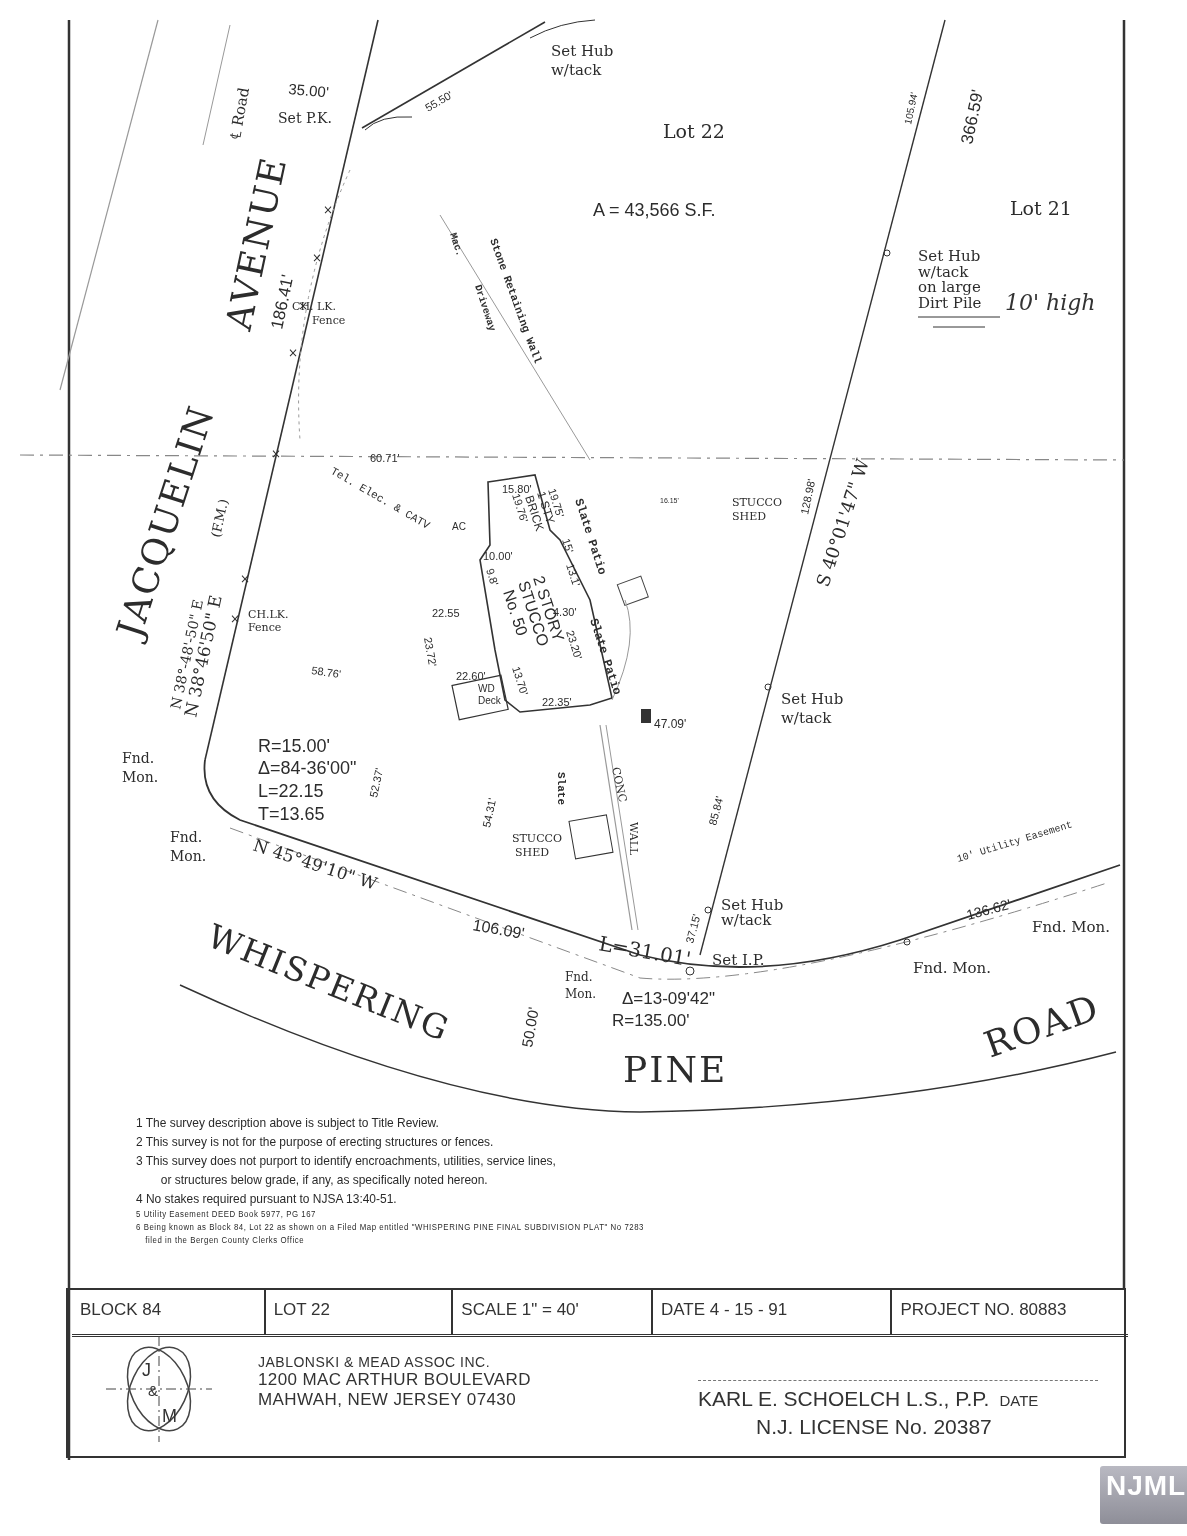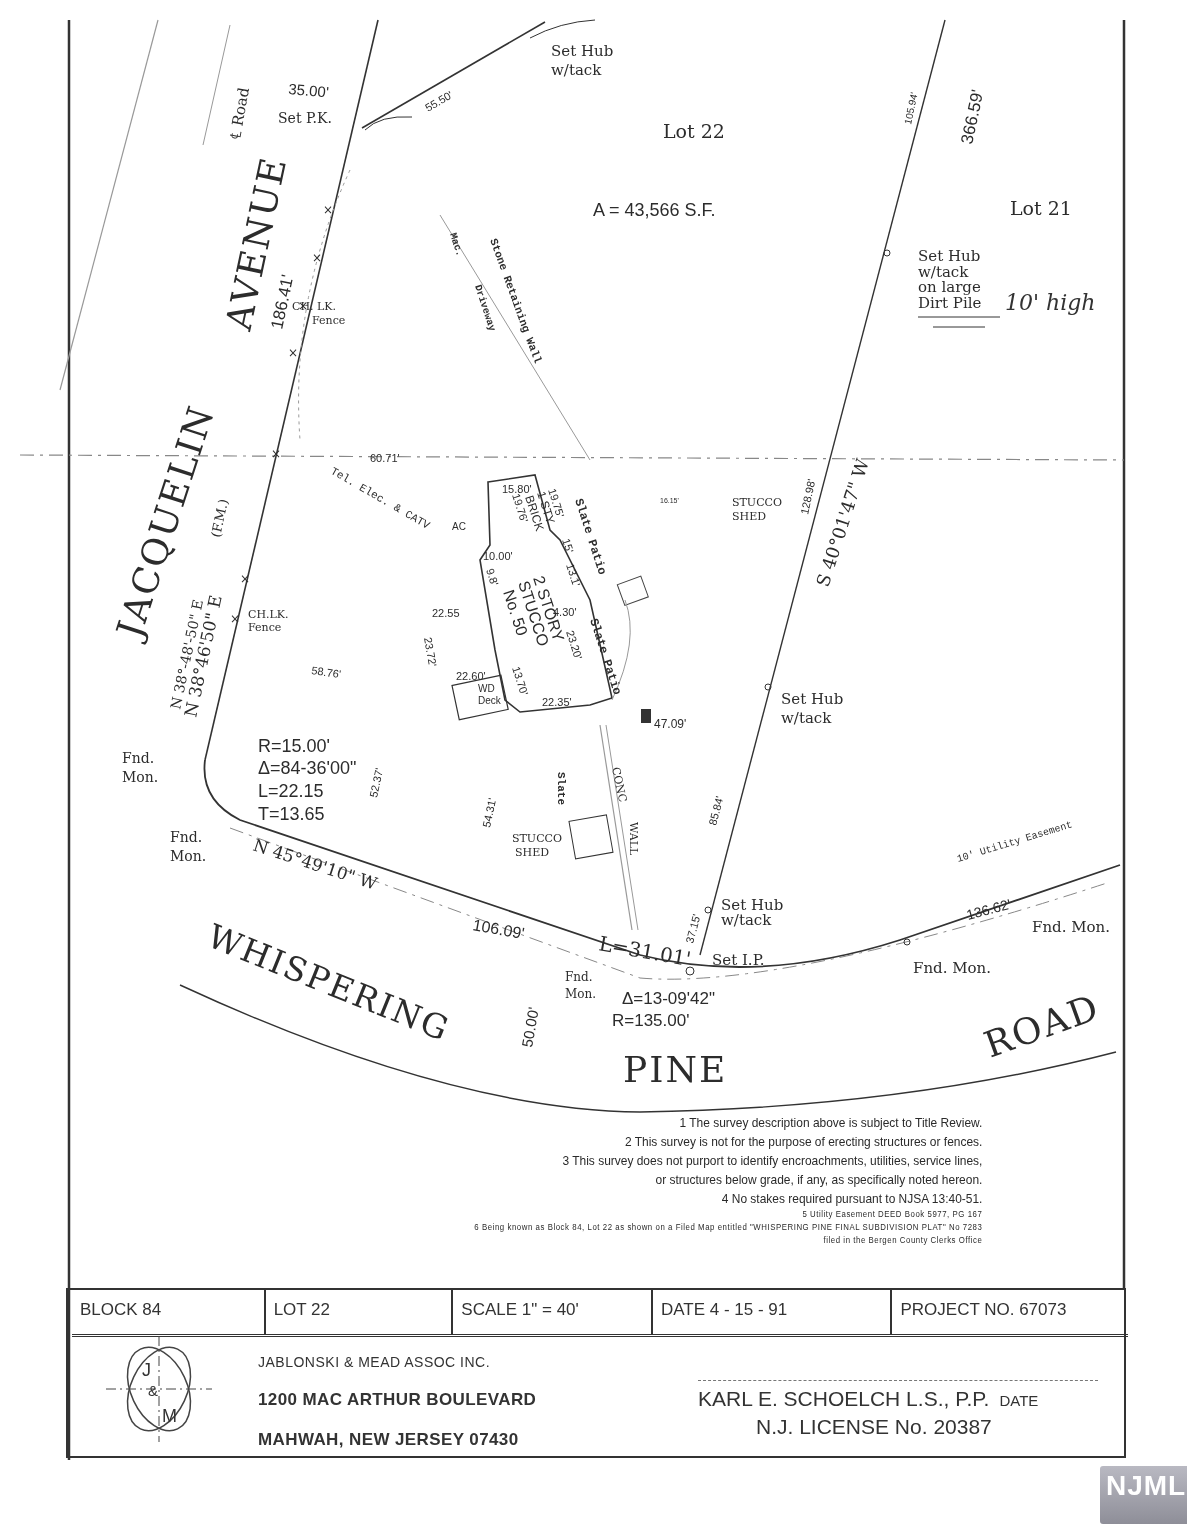--- a/index.html
+++ b/index.html
@@ -4,31 +4,31 @@
 <style>
   html,body{margin:0;padding:0;background:#fff;}
   body{width:1187px;height:1536px;position:relative;overflow:hidden;font-family:"DejaVu Serif",serif;color:#2a2a2a;}
   svg#plat{position:absolute;left:0;top:0;width:1187px;height:1536px;}
   .sv{font-family:"DejaVu Serif","Liberation Serif",serif;fill:#2c2c2c;}
   .sans{font-family:"Liberation Sans","DejaVu Sans",sans-serif;fill:#2c2c2c;}
   .mono{font-family:"Liberation Mono","DejaVu Sans Mono",monospace;fill:#2c2c2c;}
   .ln{stroke:#333;fill:none;}
   .lt{stroke:#999;fill:none;}
   .dash{stroke:#888;fill:none;stroke-dasharray:14 6 3 6;}
-  .notes{position:absolute;left:136px;top:1113px;width:920px;font-family:"Liberation Sans",sans-serif;color:#2a2a2a;text-align:right;}
+  .notes{position:absolute;left:136px;top:1113px;width:920px;font-family:"Liberation Sans",sans-serif;color:#2a2a2a;}
   .note{font-size:13px;line-height:19px;white-space:nowrap;transform:scaleX(0.92);transform-origin:left;}
   .note.small{font-size:8.5px;line-height:13px;letter-spacing:0.6px;}
   .note.indent{padding-left:27px;}
   .tblock{position:absolute;left:66px;top:1288px;width:1060px;height:170px;border:2px solid #333;box-sizing:border-box;}
   .trow{position:absolute;left:4px;top:0;width:100%;height:44px;border-bottom:3px double #333;display:flex;font-family:"Liberation Sans",sans-serif;font-size:17px;color:#333;}
   .tcell{border-right:2px solid #333;padding:10px 8px 0 8px;box-sizing:border-box;white-space:nowrap;}
   .tcell:last-child{border-right:none;}
   .firm{position:absolute;left:190px;top:64px;font-family:"Liberation Sans",sans-serif;color:#333;}
   .firm .n{font-size:14px;letter-spacing:0.5px;}
-  .firm .a{font-size:17px;margin-top:20px;letter-spacing:0.4px;font-weight:bold;}
+  .firm .a{font-size:17px;margin-top:0;letter-spacing:0.4px;}
   .sign{position:absolute;left:630px;top:64px;width:430px;font-family:"Liberation Sans",sans-serif;color:#333;}
   .sign .line{border-top:1.5px dashed #777;margin-top:26px;width:400px;}
   .sign .nm{font-size:21px;margin-top:6px;}
   .sign .dt{font-size:15px;margin-left:10px;}
   .sign .lic{font-size:21px;margin-top:4px;margin-left:58px;}
   .logo{position:absolute;left:36px;top:44px;width:110px;height:110px;}
   .njmls{position:absolute;left:1100px;top:1466px;width:140px;height:58px;background:linear-gradient(#b9b9c2,#8e8e98);border-radius:3px;}
   .njmls .big{position:absolute;left:6px;top:4px;font-family:"Liberation Sans",sans-serif;font-weight:bold;font-size:28px;color:#fff;letter-spacing:1px;}
   .njmls .small{position:absolute;right:-8px;bottom:-12px;background:#1c3f73;color:#fff;font-family:"Liberation Sans",sans-serif;font-weight:bold;font-size:13px;padding:3px 5px;}
 </style>
@@ -236,21 +236,21 @@
   <div class="note small">6  Being known as Block 84, Lot 22 as shown on a Filed Map entitled "WHISPERING PINE FINAL SUBDIVISION PLAT" No 7283</div>
   <div class="note small indent" style="padding-left:10px">filed in the Bergen County Clerks Office</div>
 </div>
 
 <div class="tblock">
   <div class="trow">
     <div class="tcell" style="width:194px">BLOCK  84</div>
     <div class="tcell" style="width:188px">LOT     22</div>
     <div class="tcell" style="width:200px">SCALE  1" = 40'</div>
     <div class="tcell" style="width:240px">DATE  4 - 15 - 91</div>
-    <div class="tcell" style="width:236px">PROJECT NO. 67073</div>
+    <div class="tcell" style="width:236px">PROJECT NO. 80883</div>
   </div>
 
   <svg class="logo" viewBox="0 0 110 110">
     <ellipse cx="55" cy="55" rx="28" ry="44" fill="none" stroke="#444" stroke-width="1.5" transform="rotate(-25 55 55)"></ellipse>
     <ellipse cx="55" cy="55" rx="28" ry="44" fill="none" stroke="#444" stroke-width="1.5" transform="rotate(25 55 55)"></ellipse>
     <line x1="55" y1="2" x2="55" y2="108" stroke="#444" stroke-dasharray="10 4 2 4"></line>
     <line x1="2" y1="55" x2="108" y2="55" stroke="#444" stroke-dasharray="10 4 2 4"></line>
     <text x="38" y="42" font-family="Liberation Sans, sans-serif" font-size="18" fill="#333">J</text>
     <text x="44" y="62" font-family="Liberation Sans, sans-serif" font-size="15" fill="#333">&amp;</text>
     <text x="58" y="88" font-family="Liberation Sans, sans-serif" font-size="18" fill="#333">M</text>

